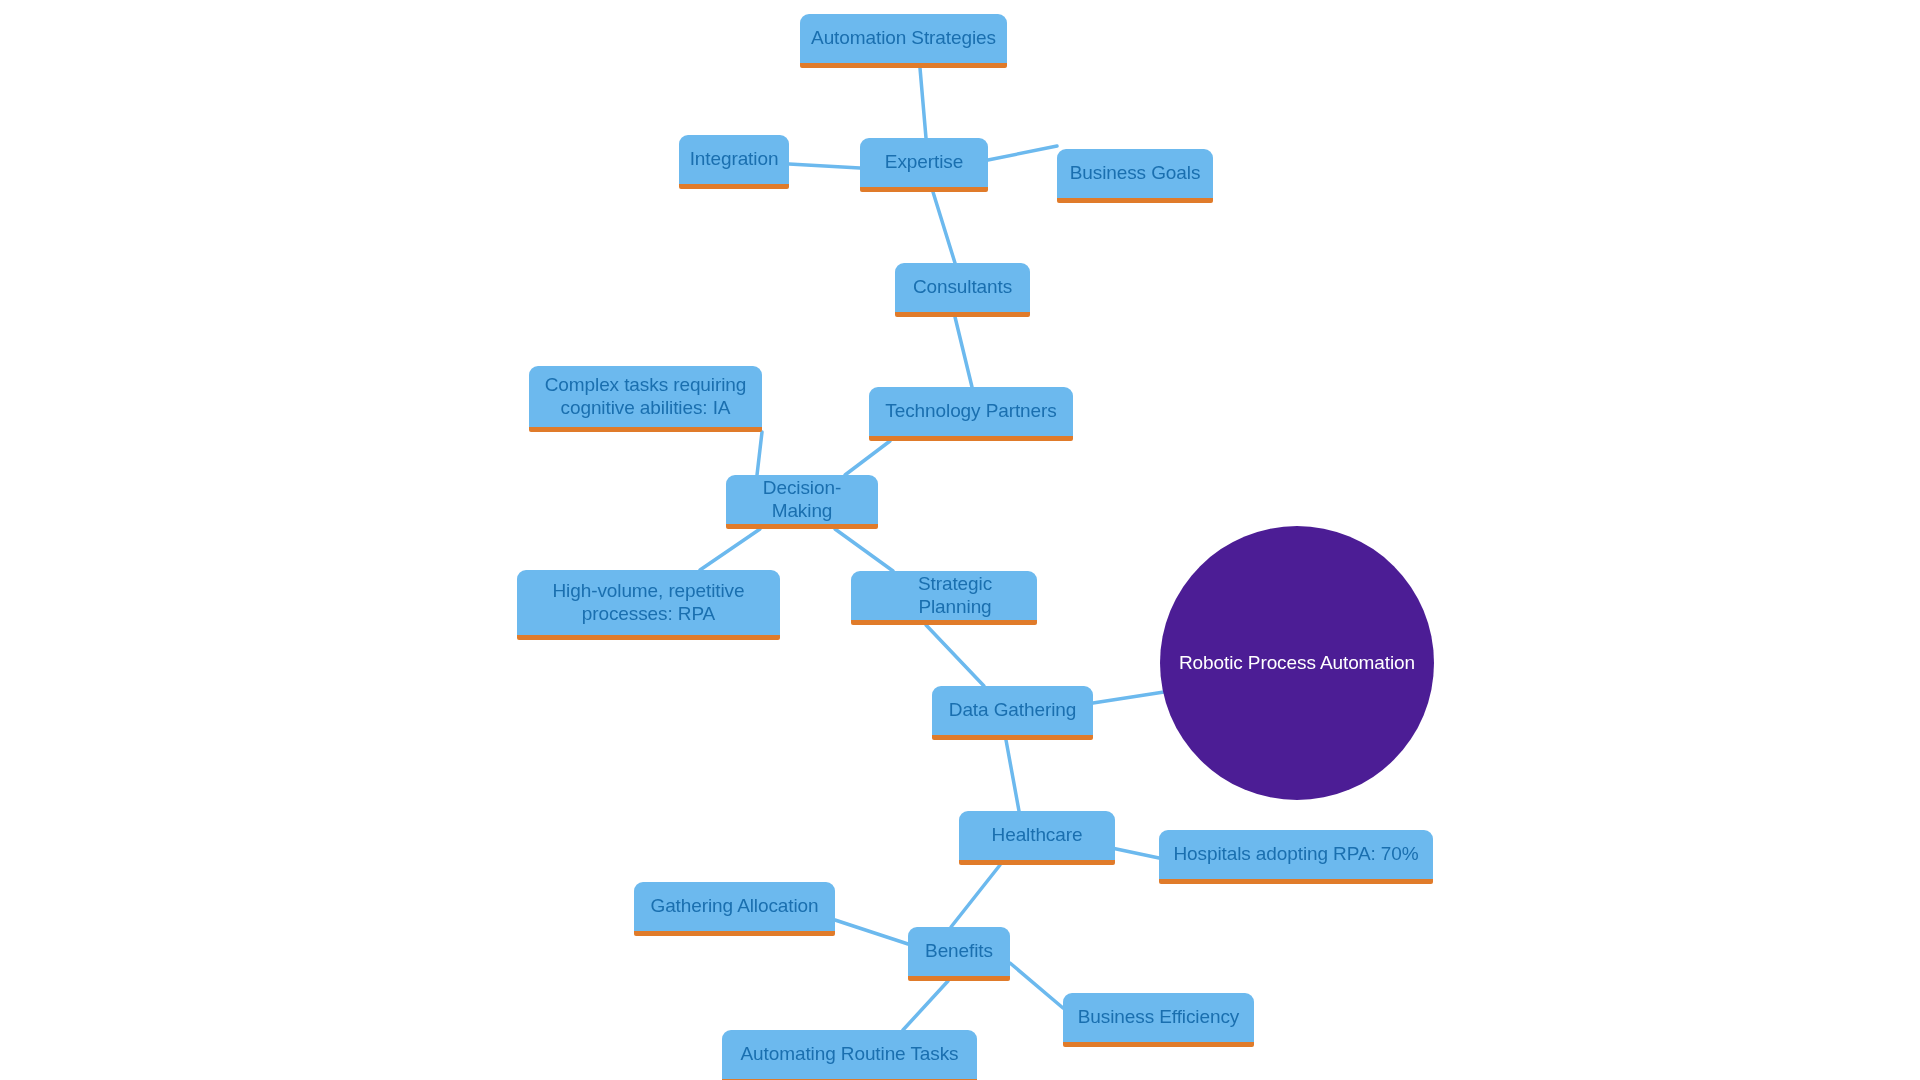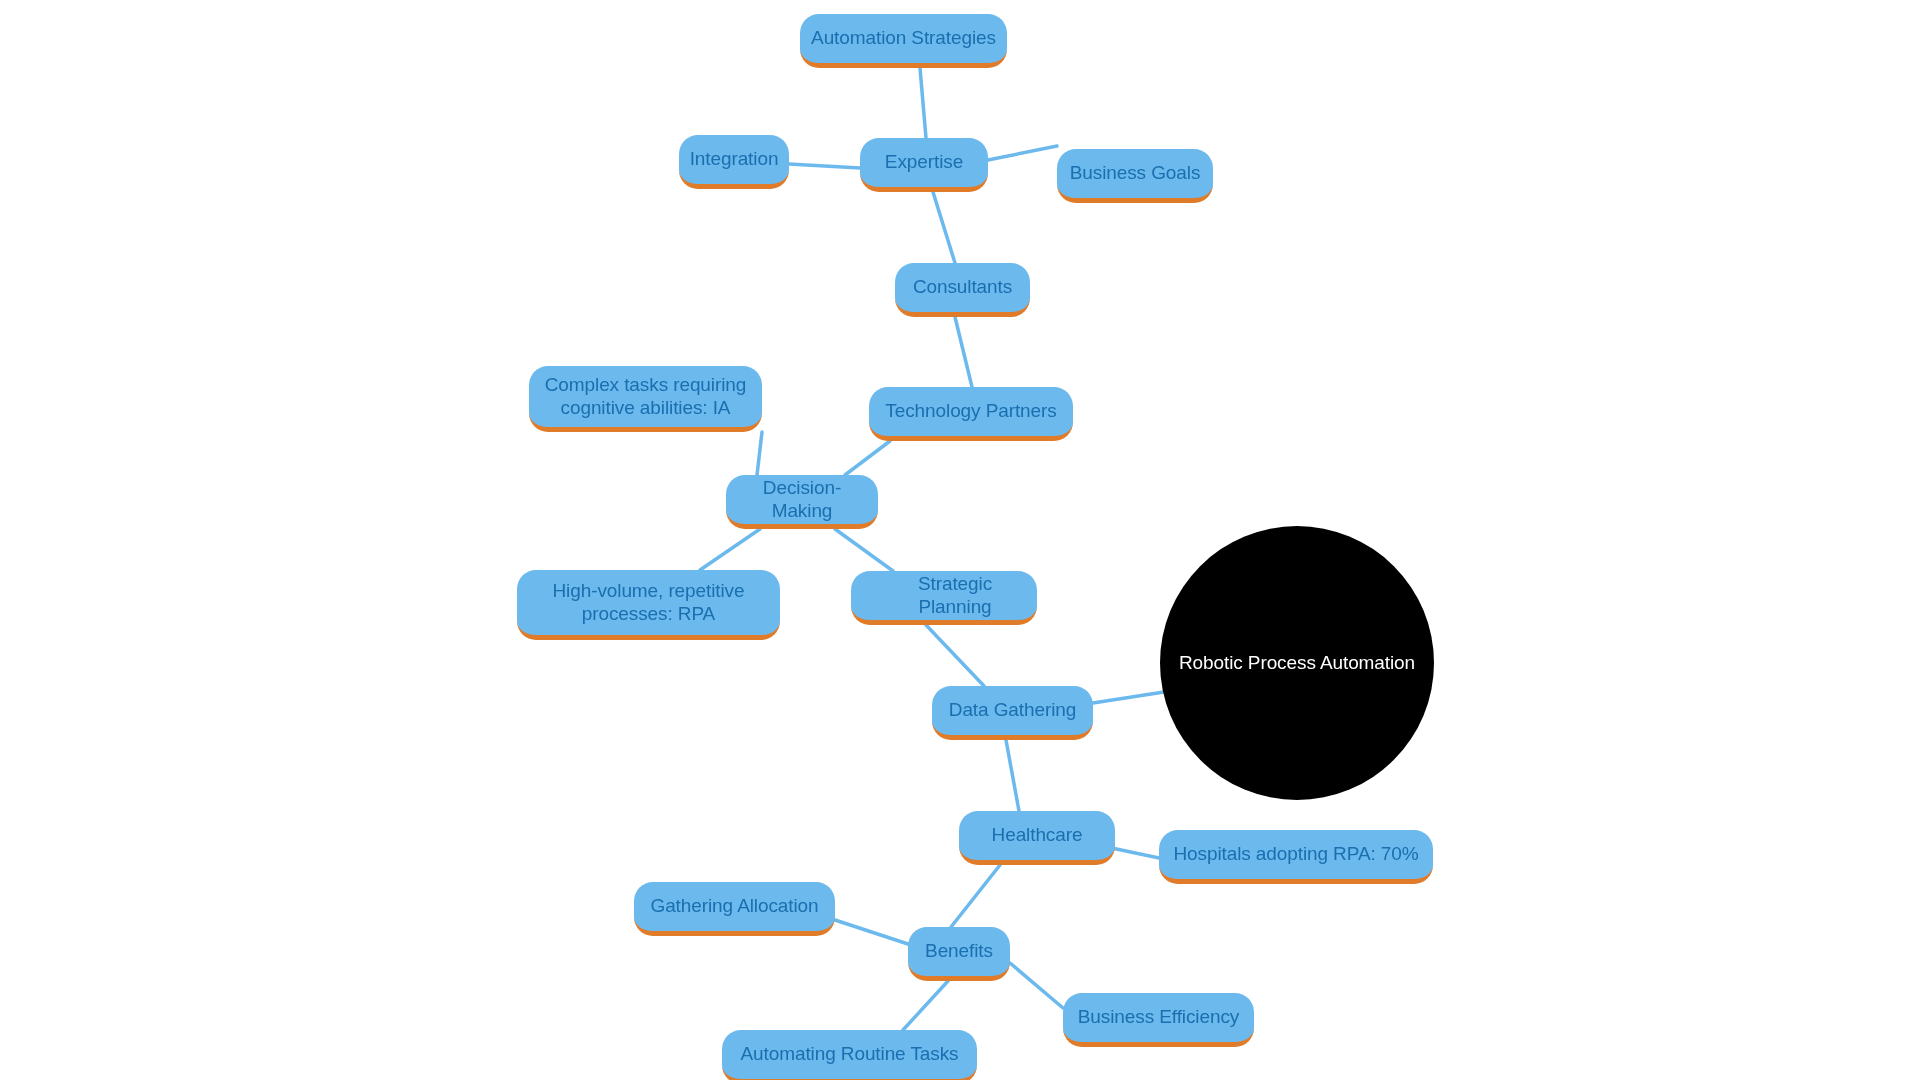--- a/index.html
+++ b/index.html
@@ -40,30 +40,29 @@
     display: flex;
     align-items: center;
     justify-content: center;
     text-align: center;
     color: #1a6faf;
     font-size: 19px;
     line-height: 1.18;
     letter-spacing: -0.1px;
     padding: 0 10px;
     z-index: 5;
-    border-radius: 19px;
   }
   .node .label {
     display: block;
     white-space: pre-line;
   }
   .root-node {
     position: absolute;
     box-sizing: border-box;
-    background: #000000;
+    background: #4c1d95;
     border-radius: 50%;
     display: flex;
     align-items: center;
     justify-content: center;
     text-align: center;
     color: #ffffff;
     font-size: 19px;
     letter-spacing: -0.1px;
     z-index: 4;
   }

